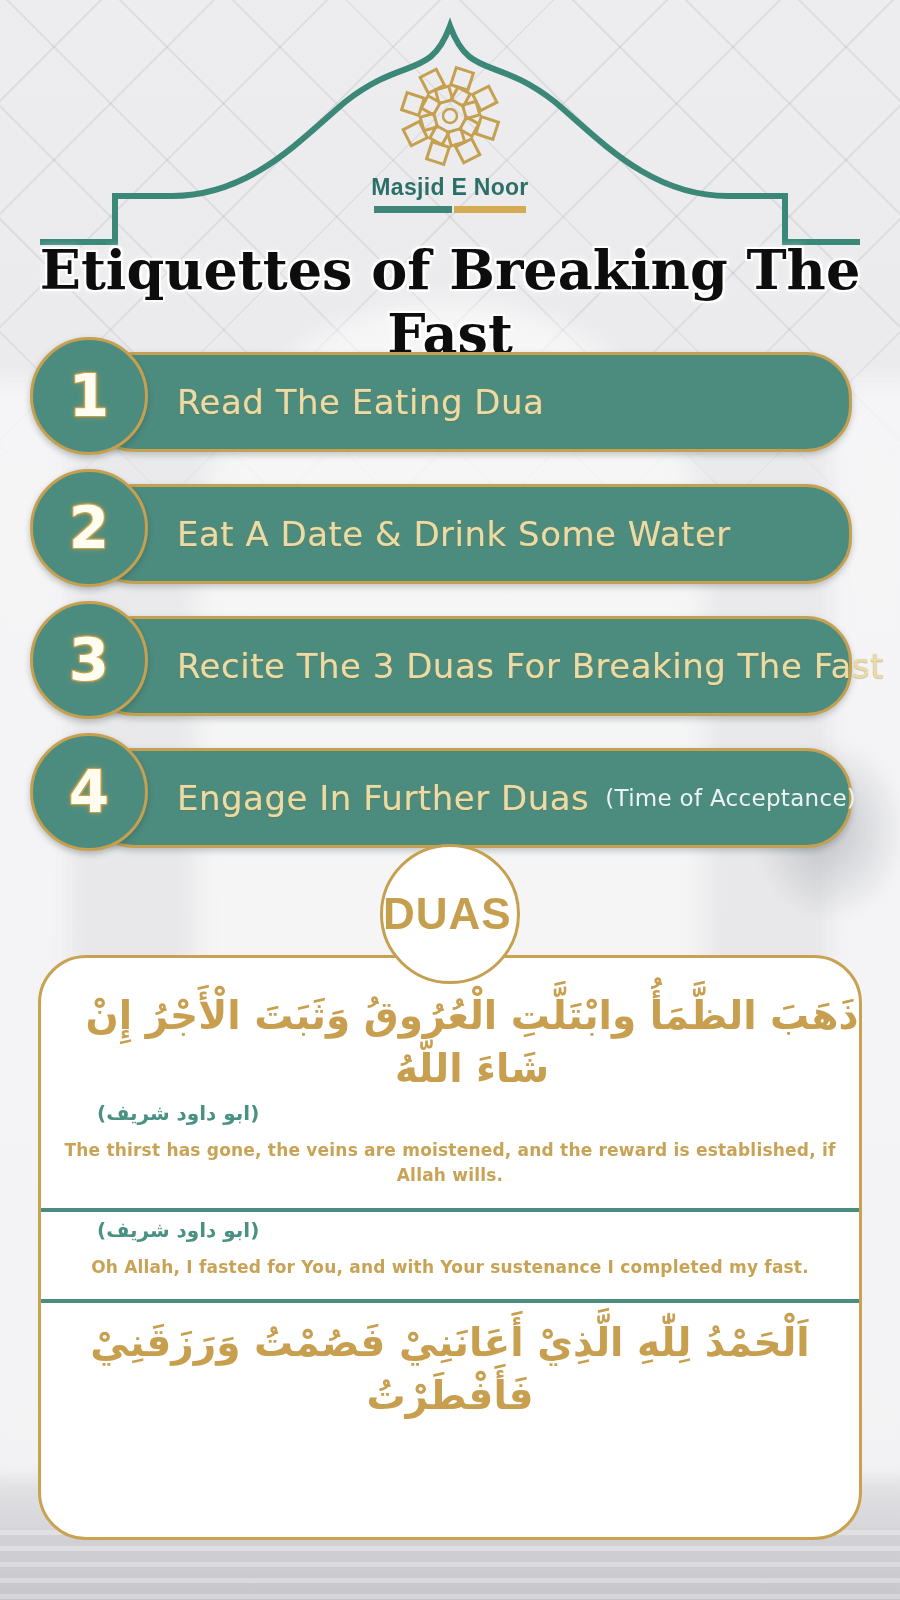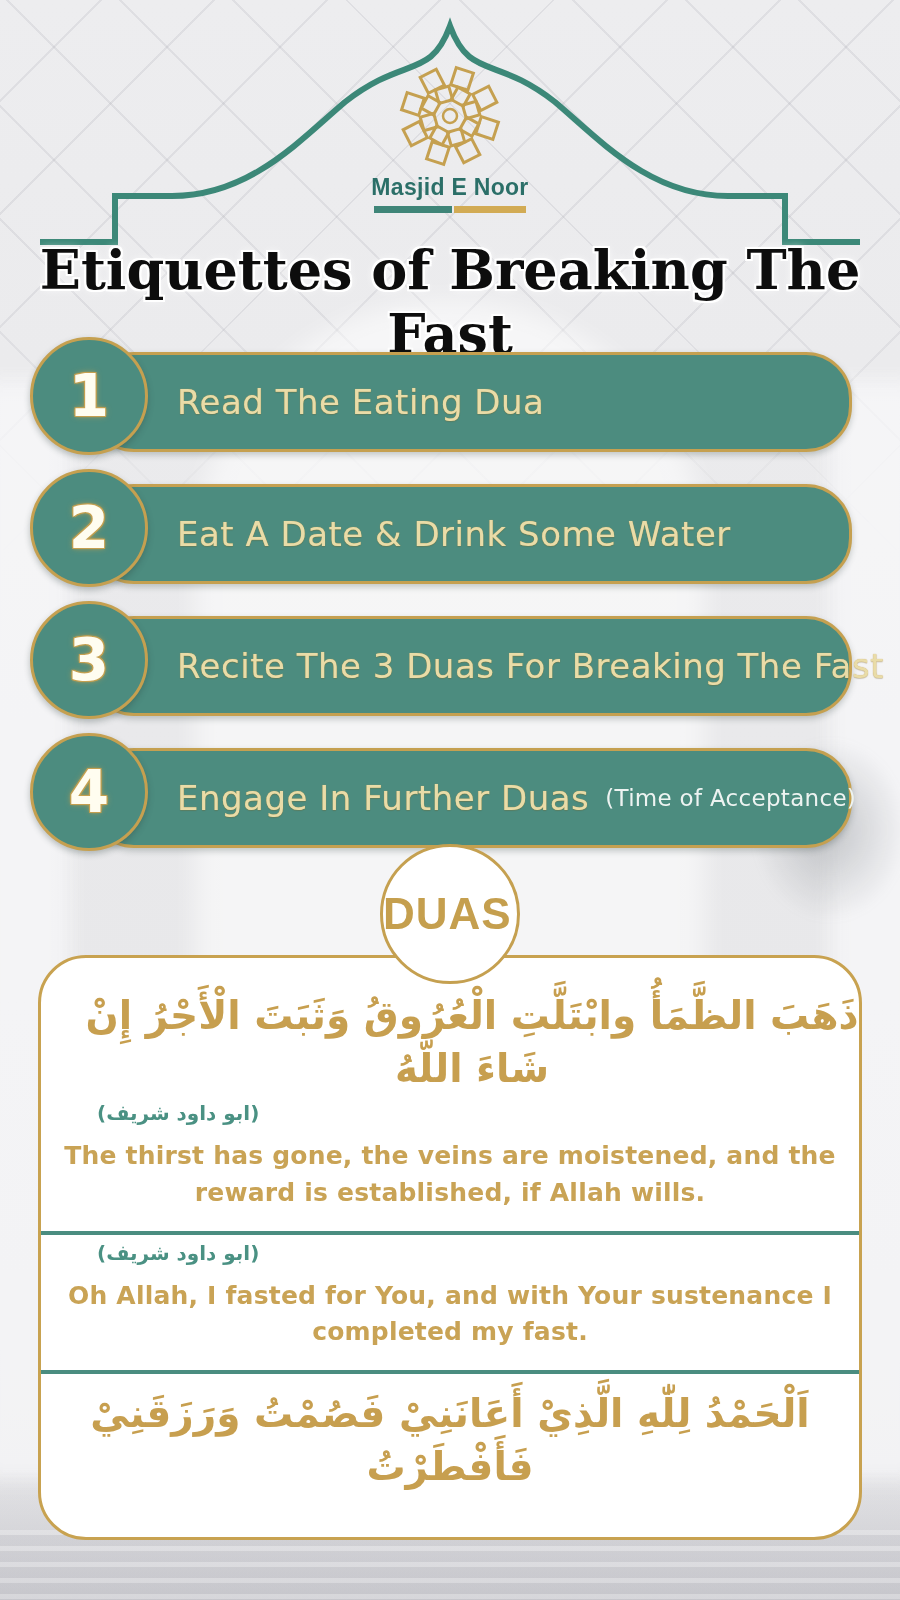--- a/index.html
+++ b/index.html
@@ -57,21 +57,21 @@
   
   .duas-badge{position:absolute;left:380px;top:844px;width:140px;height:140px;box-sizing:border-box;
     background:#ffffff;border:3px solid #c5a050;border-radius:50%;z-index:3;
     display:flex;align-items:center;}
   .duas-badge-label{font-family:"Liberation Sans",sans-serif;font-weight:bold;font-size:44px;color:#c59f4e;letter-spacing:1px;}
   .duas-box{position:absolute;left:38px;top:955px;width:824px;height:585px;box-sizing:border-box;
     background:#ffffff;border:3px solid #c8a250;border-radius:48px;z-index:2;overflow:hidden;}
   .dua-arabic{direction:rtl;text-align:center;color:#c79f4f;font-size:39px;font-weight:bold;line-height:1.35;
     font-family:"DejaVu Sans",sans-serif;}
   .dua-source{direction:rtl;text-align:left;padding-left:56px;color:#4a9183;font-size:20px;font-weight:bold;margin-top:6px;}
-  .dua-translation{text-align:center;color:#c9a355;font-size:25px;margin-top:13px;line-height:1.45;
+  .dua-translation{text-align:center;color:#c9a355;font-size:17px;margin-top:13px;line-height:1.45;
     letter-spacing:.2px;white-space:pre-line;font-weight:bold;}
   .dua-divider{height:4px;background:#4a8d80;margin-top:20px;}
   .m-top-1{margin-top:32px;padding-left:44px;}
   .m-top-2{margin-top:16px;}
   .m-top-3{margin-top:14px;}
 </style>
 </head>
 <body>
 
 <div class="poster">

